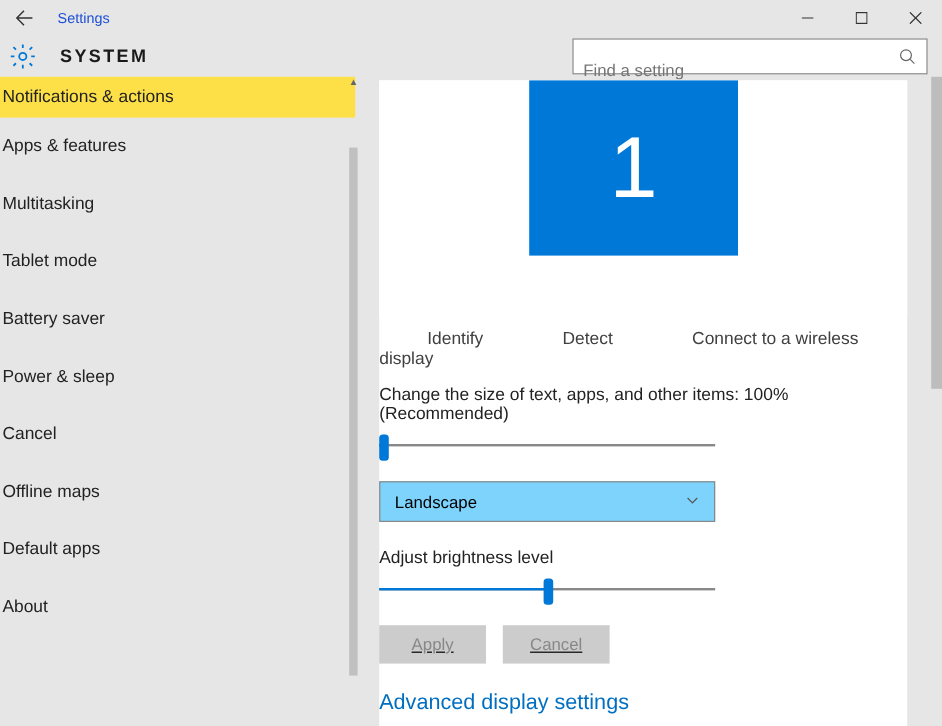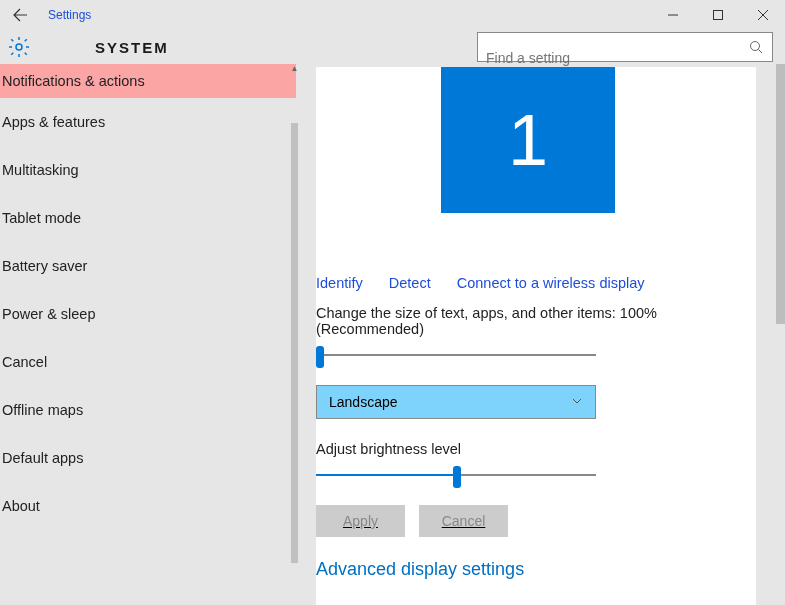--- a/index.html
+++ b/index.html
@@ -3,43 +3,43 @@
   <meta charset="utf-8">
   <style>
     * { margin: 0; padding: 0; box-sizing: border-box; font-family: "Segoe UI", Tahoma, sans-serif; }
     body { width: 785px; height: 605px; background: #e6e6e6; overflow: hidden; position: relative; }
 
     .titlebar { height: 30px; display: flex; align-items: center; background: #e6e6e6; }
     .back-btn { width: 40px; height: 30px; display: flex; align-items: center; justify-content: center; cursor: pointer; }
     .title-text { font-size: 12px; color: #1d4ed8; margin-left: 8px; flex: 1; }
     .win-btn { width: 45px; height: 30px; display: flex; align-items: center; justify-content: center; cursor: pointer; }
 
-    .header-row { height: 34px; display: flex; align-items: center; padding: 0 6px; gap: 45px; }
+    .header-row { height: 34px; display: flex; align-items: center; padding: 0 6px; }
     .gear { width: 26px; height: 26px; display: flex; align-items: center; justify-content: center; margin-right: 18px; }
     .title-sys { font-size: 15px; font-weight: 600; letter-spacing: 2px; color: #1a1a1a; }
     .spacer { flex: 1; }
     .search { width: 296px; height: 30px; border: 1px solid #888; background: #fff; display: flex; align-items: center; padding: 0 8px; margin-right: 6px; }
     .search input { border: none; outline: none; flex: 1; font-size: 14px; color: #737373; background: transparent; margin-top: 21px; }
     .search-ic { width: 16px; height: 16px; display: flex; align-items: center; justify-content: center; }
 
     .content { display: flex; height: calc(605px - 64px); }
     .sidebar { width: 298px; position: relative; }
     .sb-inner { width: 296px; }
     .sb-item { height: 48px; display: flex; align-items: center; padding: 0 2px; font-size: 14.5px; color: #222; cursor: pointer; }
-    .sb-item.sel { background: #fca5a5; height: 34px; }
+    .sb-item.sel { background: #fde047; height: 34px; }
     .sb-sc { width: 7px; position: absolute; right: 0; top: 0; height: 100%; display: flex; flex-direction: column; align-items: center; }
     .sb-sc-arr { font-size: 8px; color: #666; }
     .sb-sc-th { width: 7px; height: 440px; background: #c0c0c0; margin-top: 50px; }
 
     .mainwrap { flex: 1; display: flex; padding: 3px 0 0 0; position: relative; }
     .canvas { background: #fff; width: 440px; margin-left: 18px; padding: 0 0 30px 0; }
     .disp-box { height: 196px; position: relative; background: #fff; }
     .mon { position: absolute; left: 125px; top: 0; width: 174px; height: 146px; background: #0078d7; color: #fff; display: flex; align-items: center; justify-content: center; font-size: 72px; font-weight: 300; }
     .links { padding: 12px 0 0 0; font-size: 14.5px; }
-    .links span { color: #1d4ed8; margin-right: 22px; cursor: pointer; }
+    .links span { color: #404040; margin-right: 22px; cursor: pointer; padding-left: 40px; }
     .body { padding: 14px 0 0 0; }
     .lbl { font-size: 14.5px; color: #222; margin-bottom: 6px; }
     .slider { width: 280px; position: relative; height: 24px; margin-bottom: 18px; }
     .track { position: absolute; top: 11px; left: 0; right: 0; height: 2px; background: #888; }
     .track-fill { position: absolute; top: 11px; left: 0; height: 2px; background: #0078d7; }
     .thumb { position: absolute; top: 3px; width: 8px; height: 22px; background: #0078d7; border-radius: 3px; }
     .selbox { width: 280px; height: 34px; border: 1px solid #888; display: flex; align-items: center; padding: 0 12px; font-size: 14px; cursor: pointer; margin-bottom: 22px; background:#7dd3fc; }
     .selbox .chev { margin-left: auto; }
     .btnrow { display: flex; gap: 14px; margin: 12px 0 22px; text-decoration: underline; }
     .btn { width: 89px; height: 32px; background: #ccc; color: #888; display:flex; align-items:center; justify-content:center; font-size:14px; cursor: default; }

